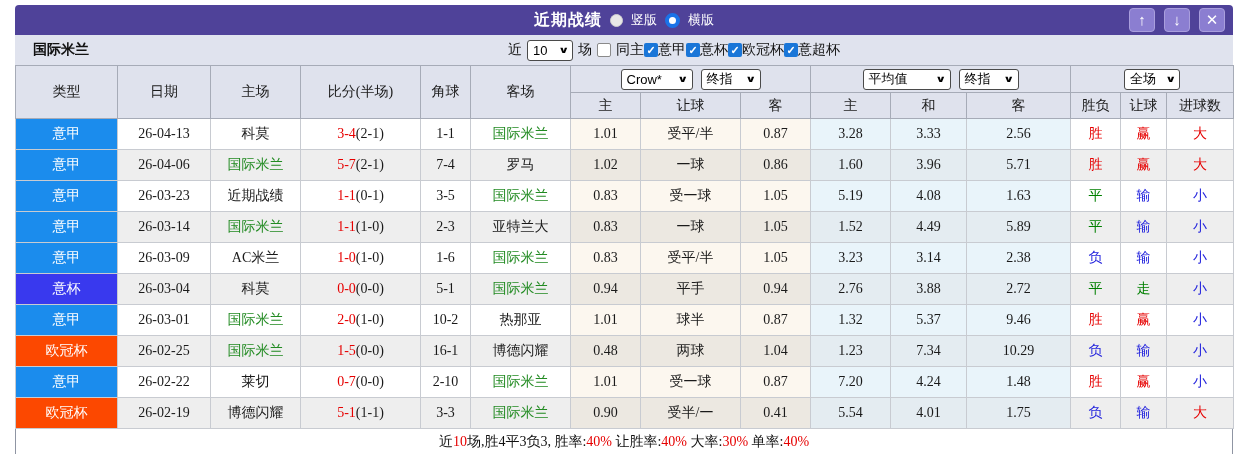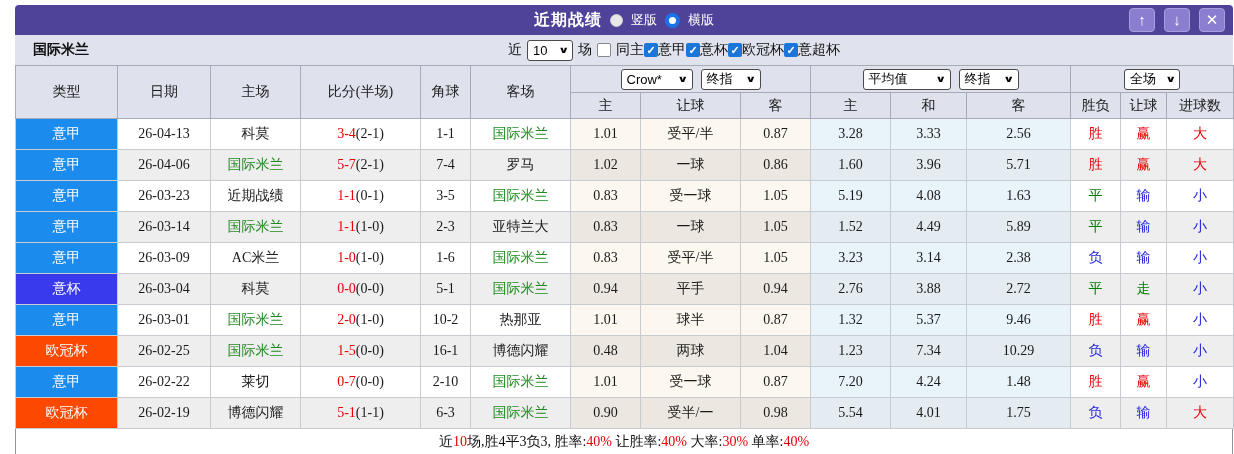--- a/index.html
+++ b/index.html
@@ -341,25 +341,25 @@
           <td class="avg-col">1.48</td>
           <td class="c-red">胜</td>
           <td class="c-red">赢</td>
           <td class="c-blue">小</td>
         </tr>
         <tr>
           <td class="type-cell lg-ucl">欧冠杯</td>
           <td>26-02-19</td>
           <td>博德闪耀</td>
           <td><span class="c-red">5-1</span><span>(1-1)</span></td>
-          <td>6-3</td>
+          <td>3-3</td>
           <td class="team-green">国际米兰</td>
           <td class="crow-col">0.90</td>
           <td class="crow-col">受半/一</td>
-          <td class="crow-col">0.98</td>
+          <td class="crow-col">0.41</td>
           <td class="avg-col">5.54</td>
           <td class="avg-col">4.01</td>
           <td class="avg-col">1.75</td>
           <td class="c-blue">负</td>
           <td class="c-blue">输</td>
           <td class="c-red">大</td>
         </tr>
       </tbody>
   </table>
 

